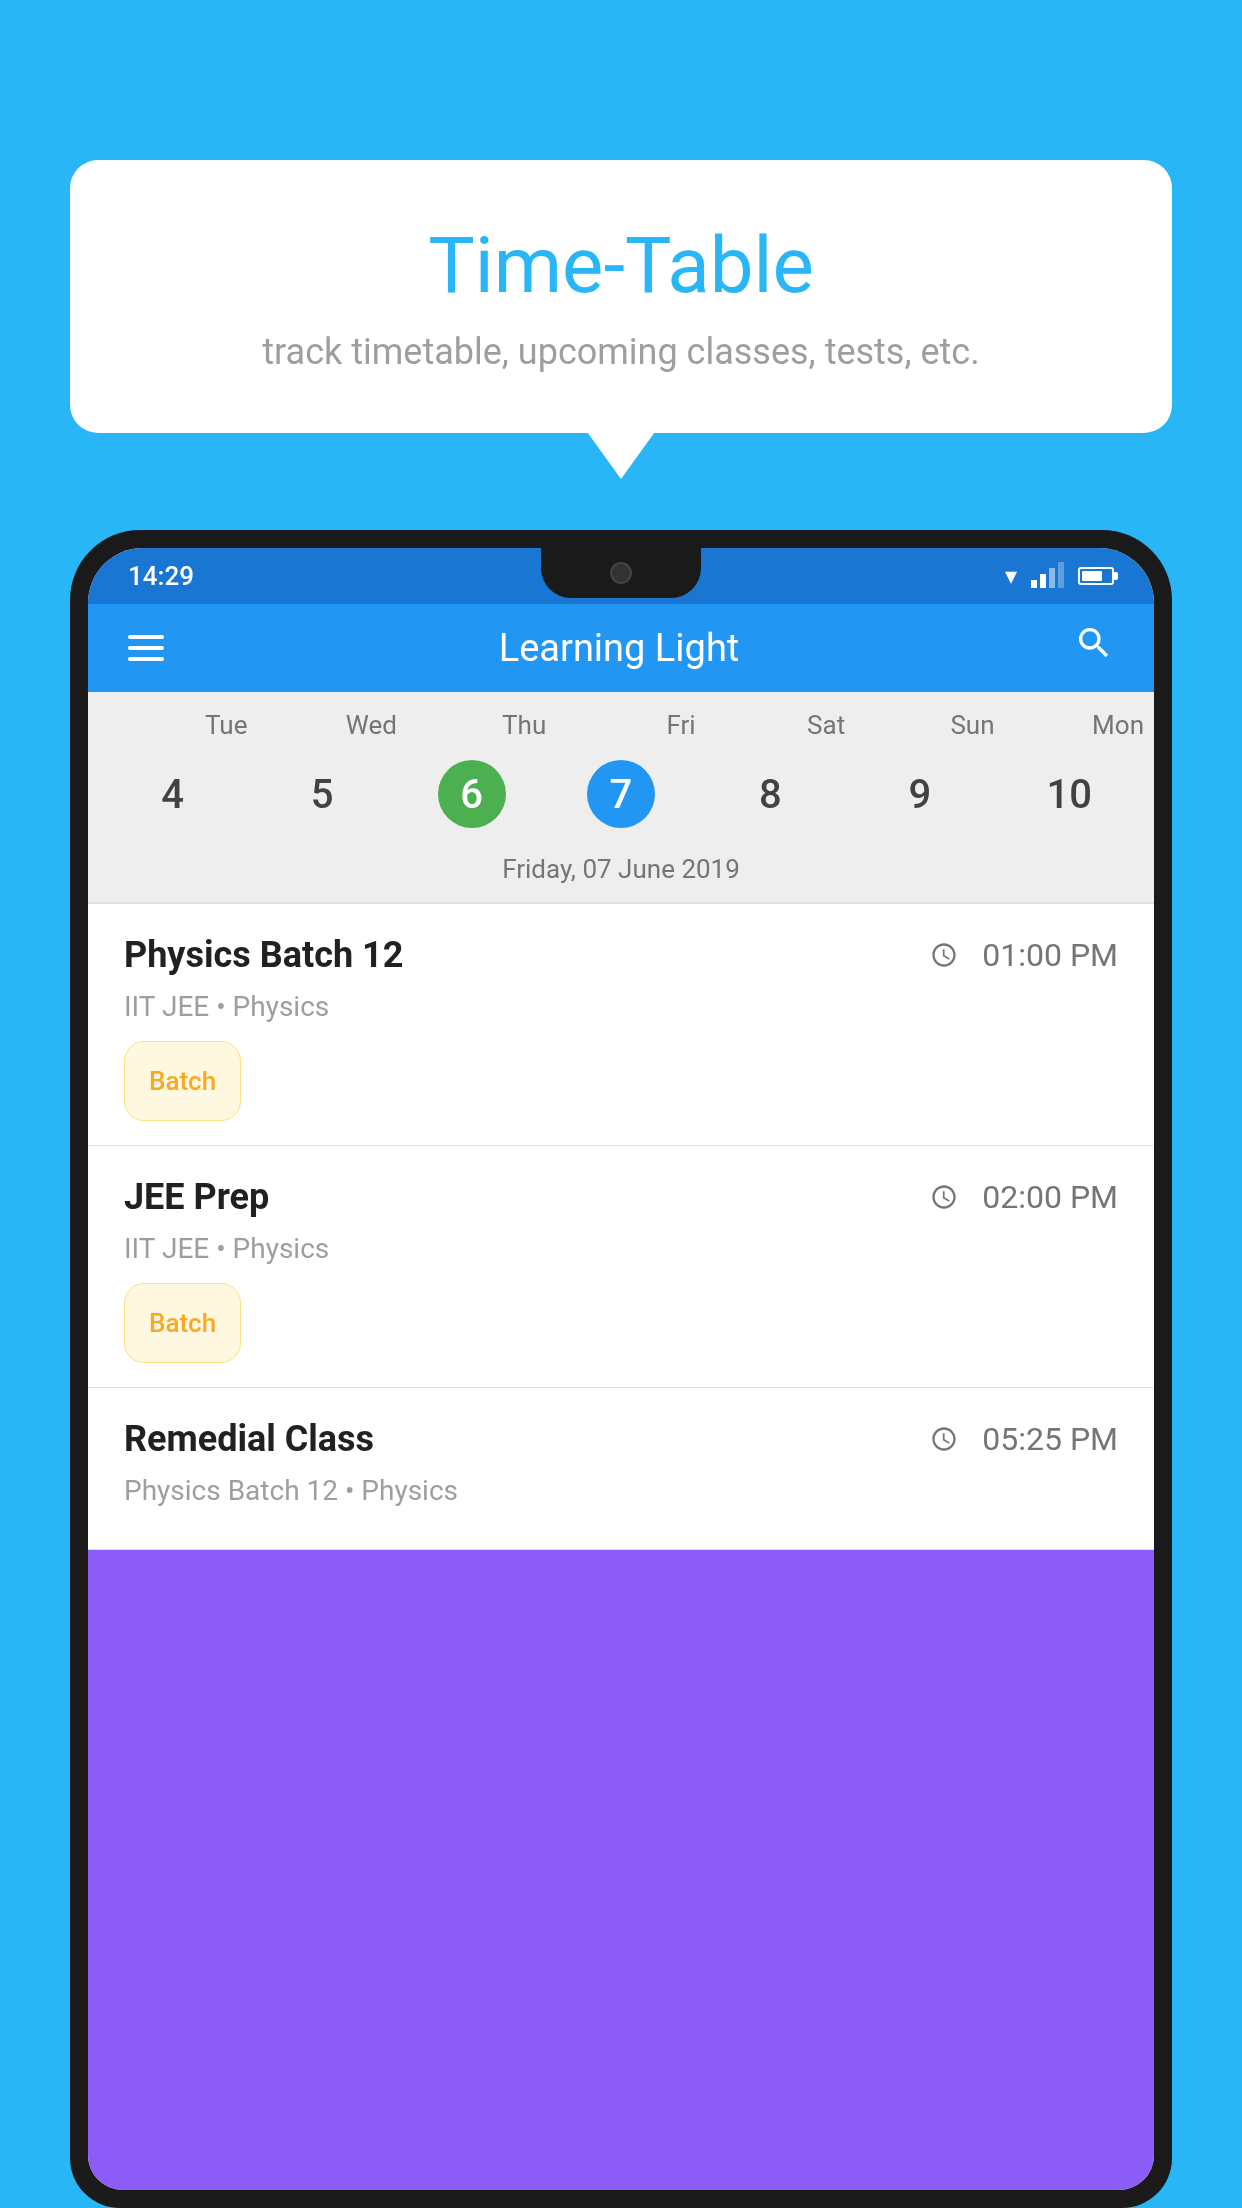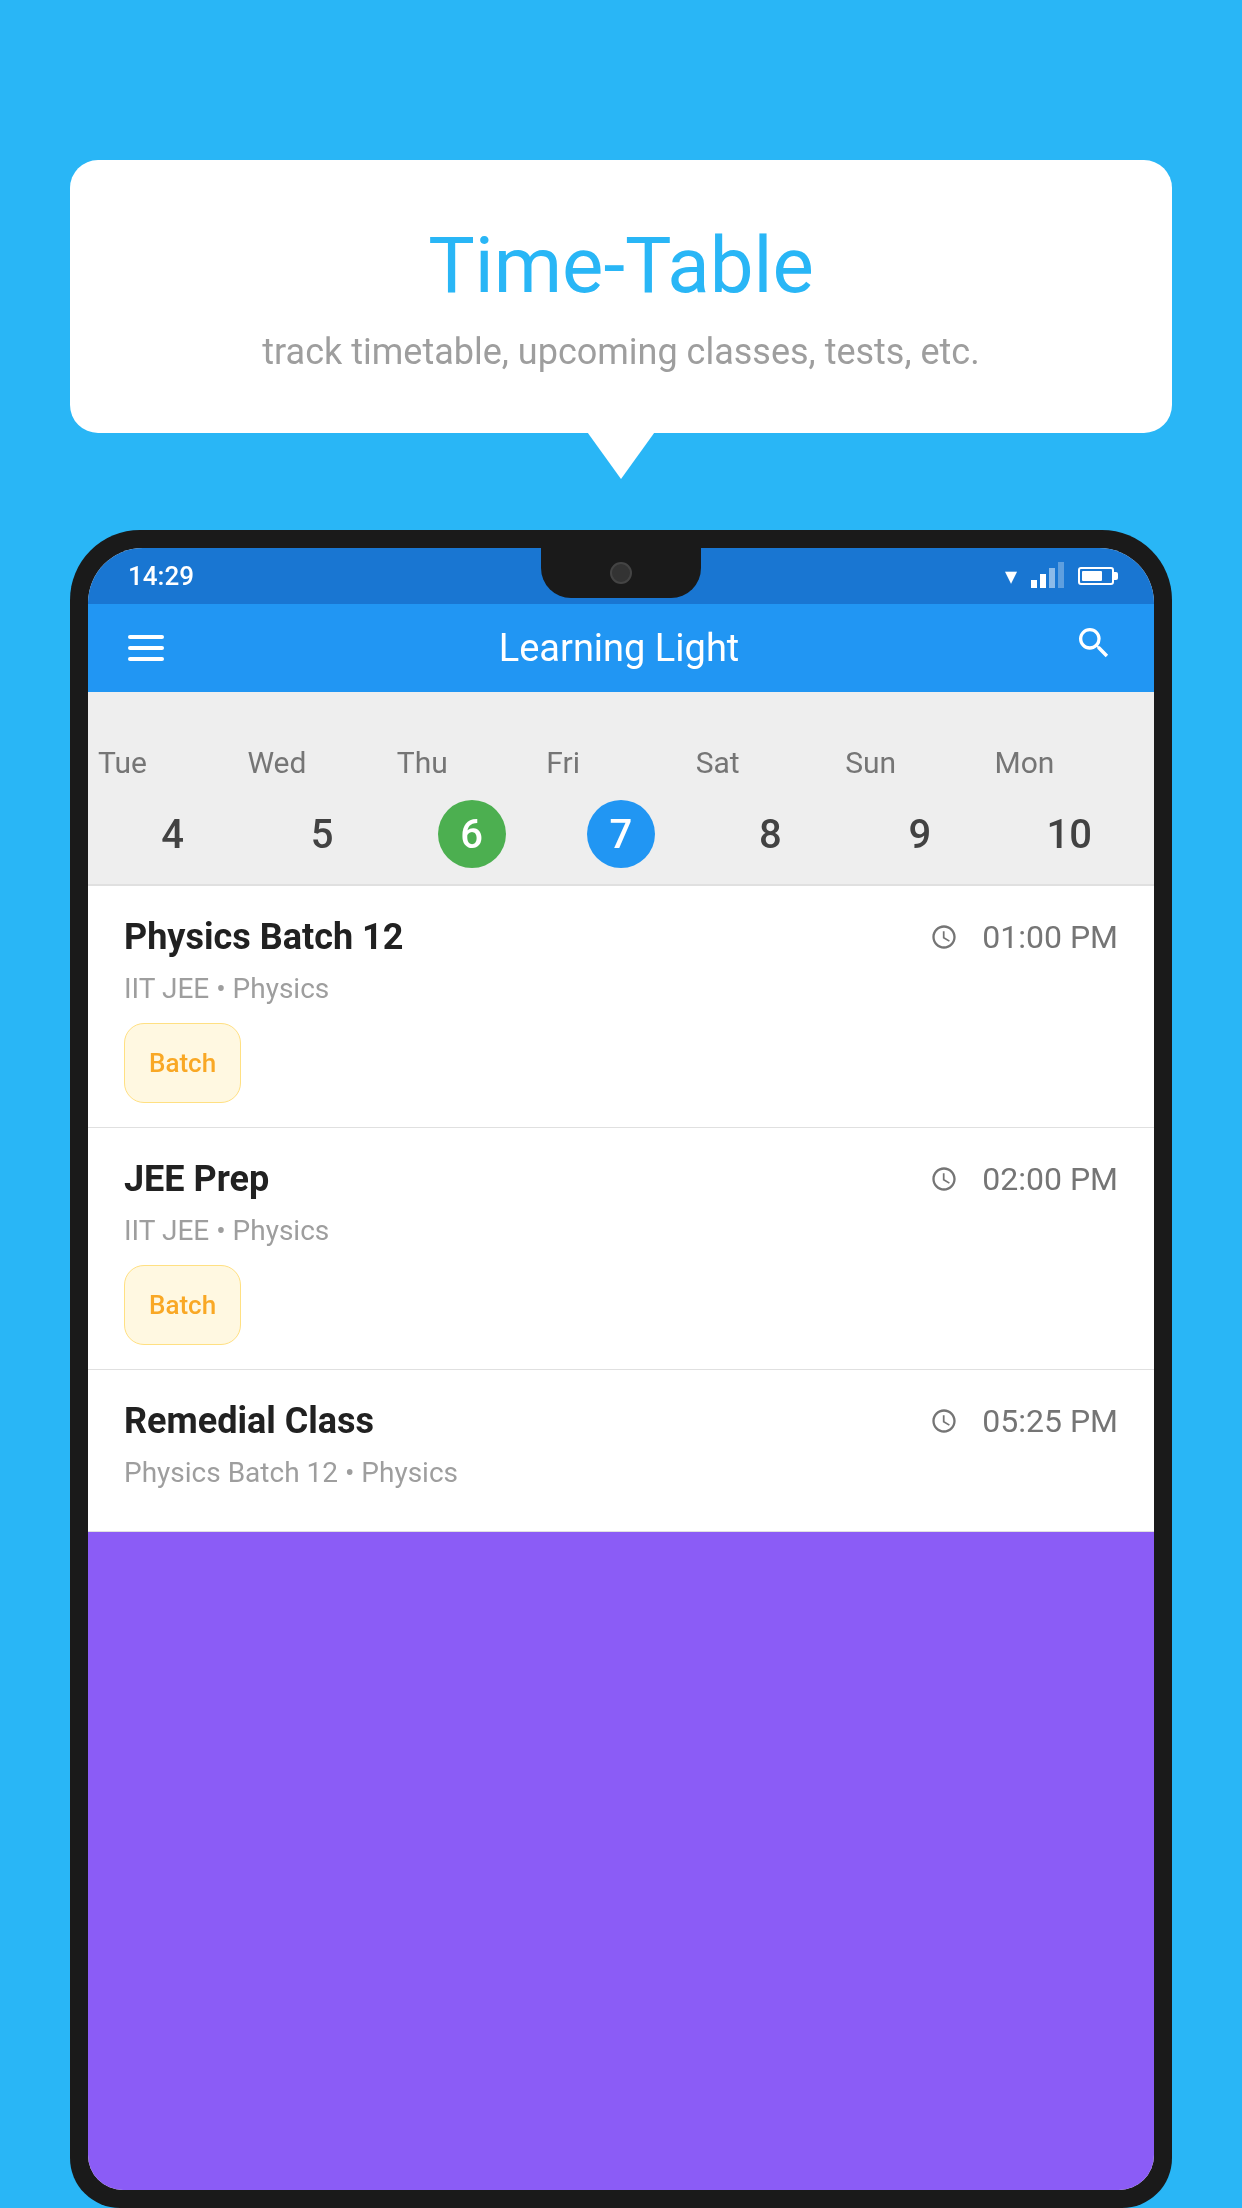--- a/index.html
+++ b/index.html
@@ -228,25 +228,24 @@
       flex-shrink: 0;
     }
 
     .day-labels {
       display: grid;
       grid-template-columns: repeat(7, 1fr);
       padding: 18px 10px 10px;
     }
 
     .day-label {
-      text-align: left;
-      font-size: 30px;
+      text-align: right;
+      font-size: 26px;
       color: #757575;
       font-weight: 400;
-      margin-top: 35px;
     }
 
     .day-numbers {
       display: grid;
       grid-template-columns: repeat(7, 1fr);
       padding: 8px 10px 14px;
     }
 
     .day-number {
       text-align: center;
@@ -401,20 +400,21 @@
           </div>
         <div class="day-numbers" id="day-numbers-row">
             <div class="day-number">4</div>
             <div class="day-number">5</div>
             <div class="day-number today">6</div>
             <div class="day-number selected">7</div>
             <div class="day-number">8</div>
             <div class="day-number">9</div>
             <div class="day-number">10</div>
           </div>
+        <div class="selected-date-label">Friday, 07 June 2019</div>
         <div class="calendar-divider"></div>
       </div>
 
       <div class="schedule-list" id="schedule-list">
           <div class="schedule-item">
     <div class="schedule-item-header">
       <span class="schedule-item-title">Physics Batch 12</span>
       <div class="schedule-item-time">
         <svg width="28" height="28" viewBox="0 0 24 24" fill="#757575">
           <path d="M11.99 2C6.47 2 2 6.48 2 12s4.47 10 9.99 10C17.52 22 22 17.52 22 12S17.52 2 11.99 2zM12 20c-4.42 0-8-3.58-8-8s3.58-8 8-8 8 3.58 8 8-3.58 8-8 8zm.5-13H11v6l5.25 3.15.75-1.23-4.5-2.67V7z"></path>

